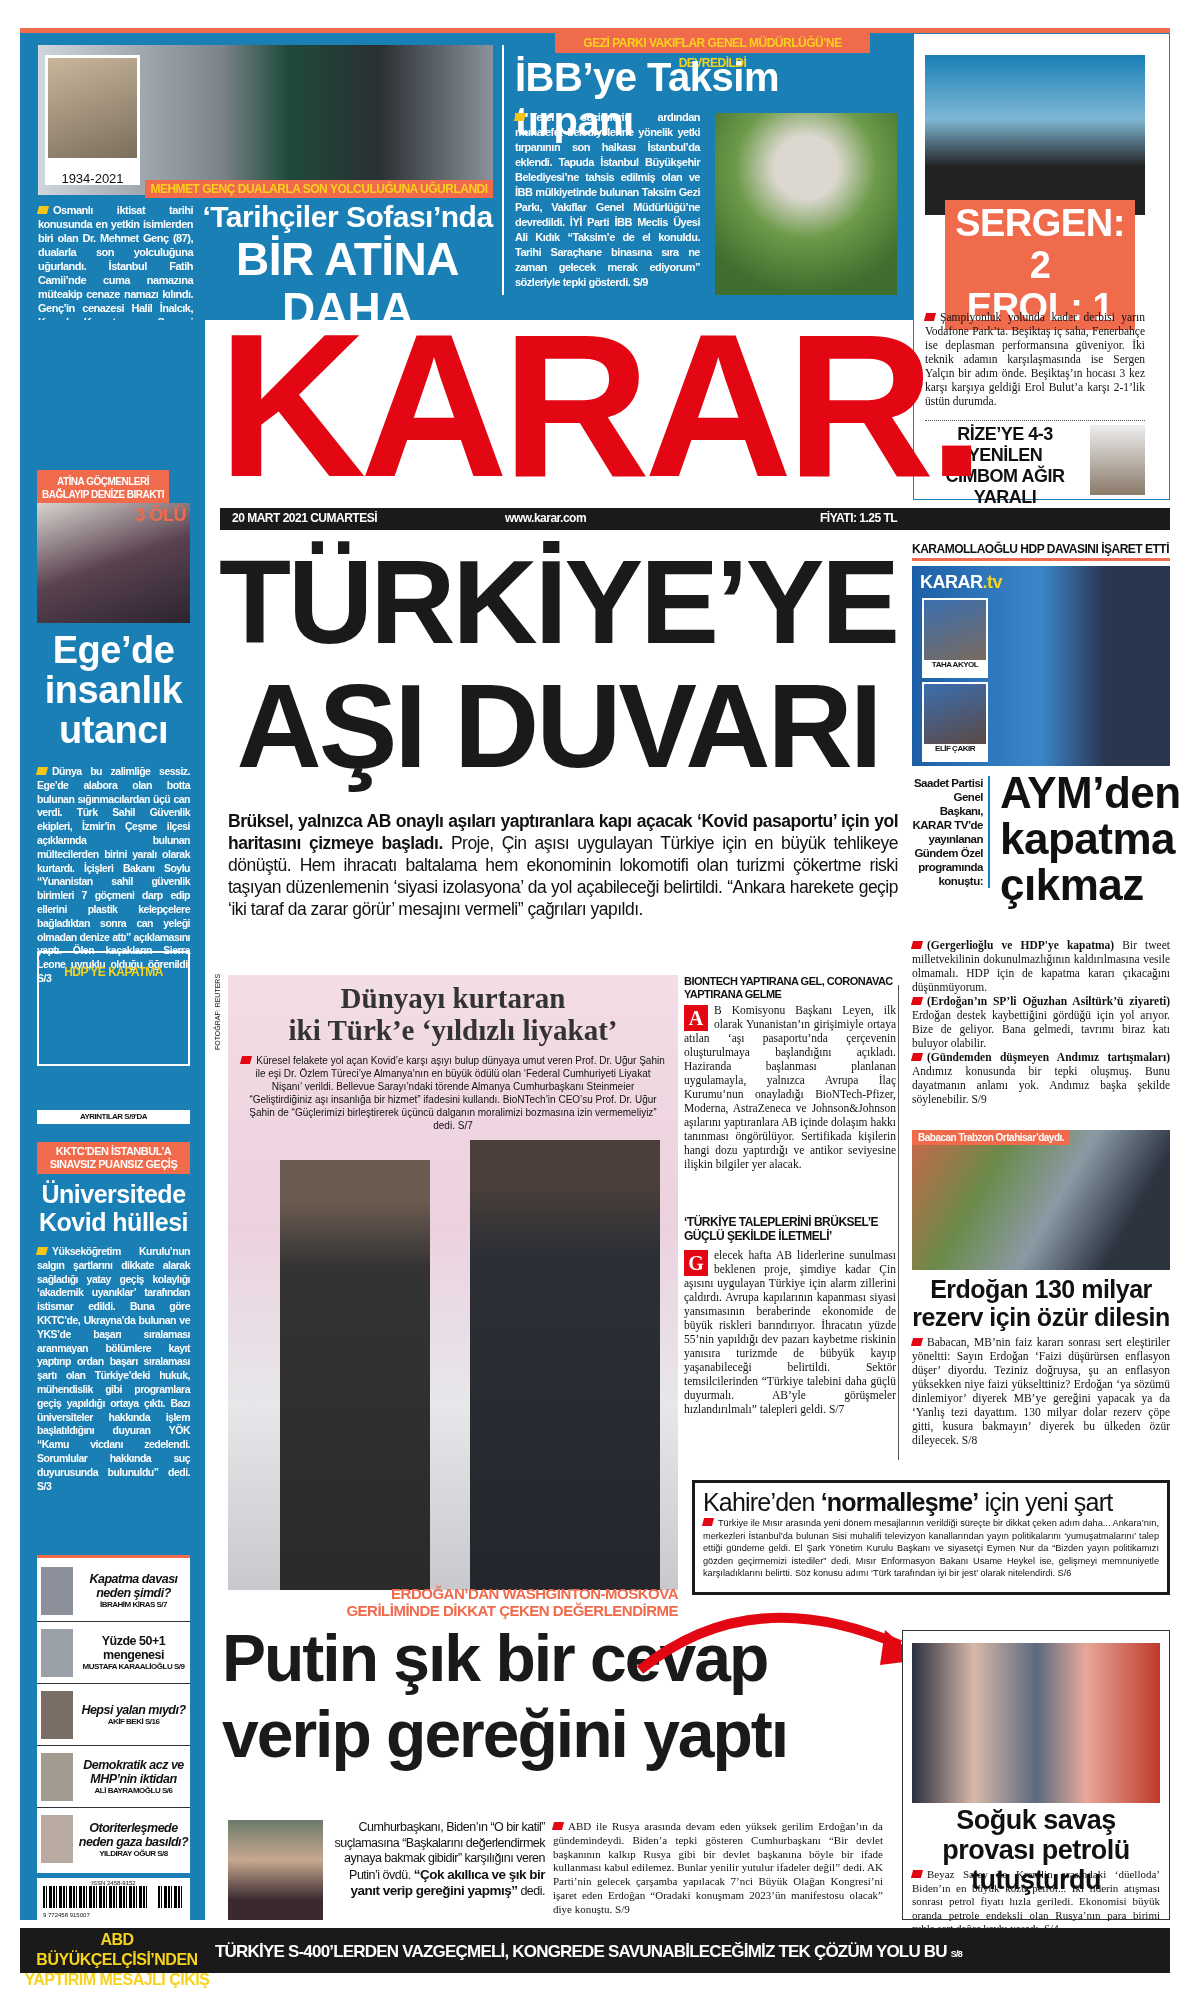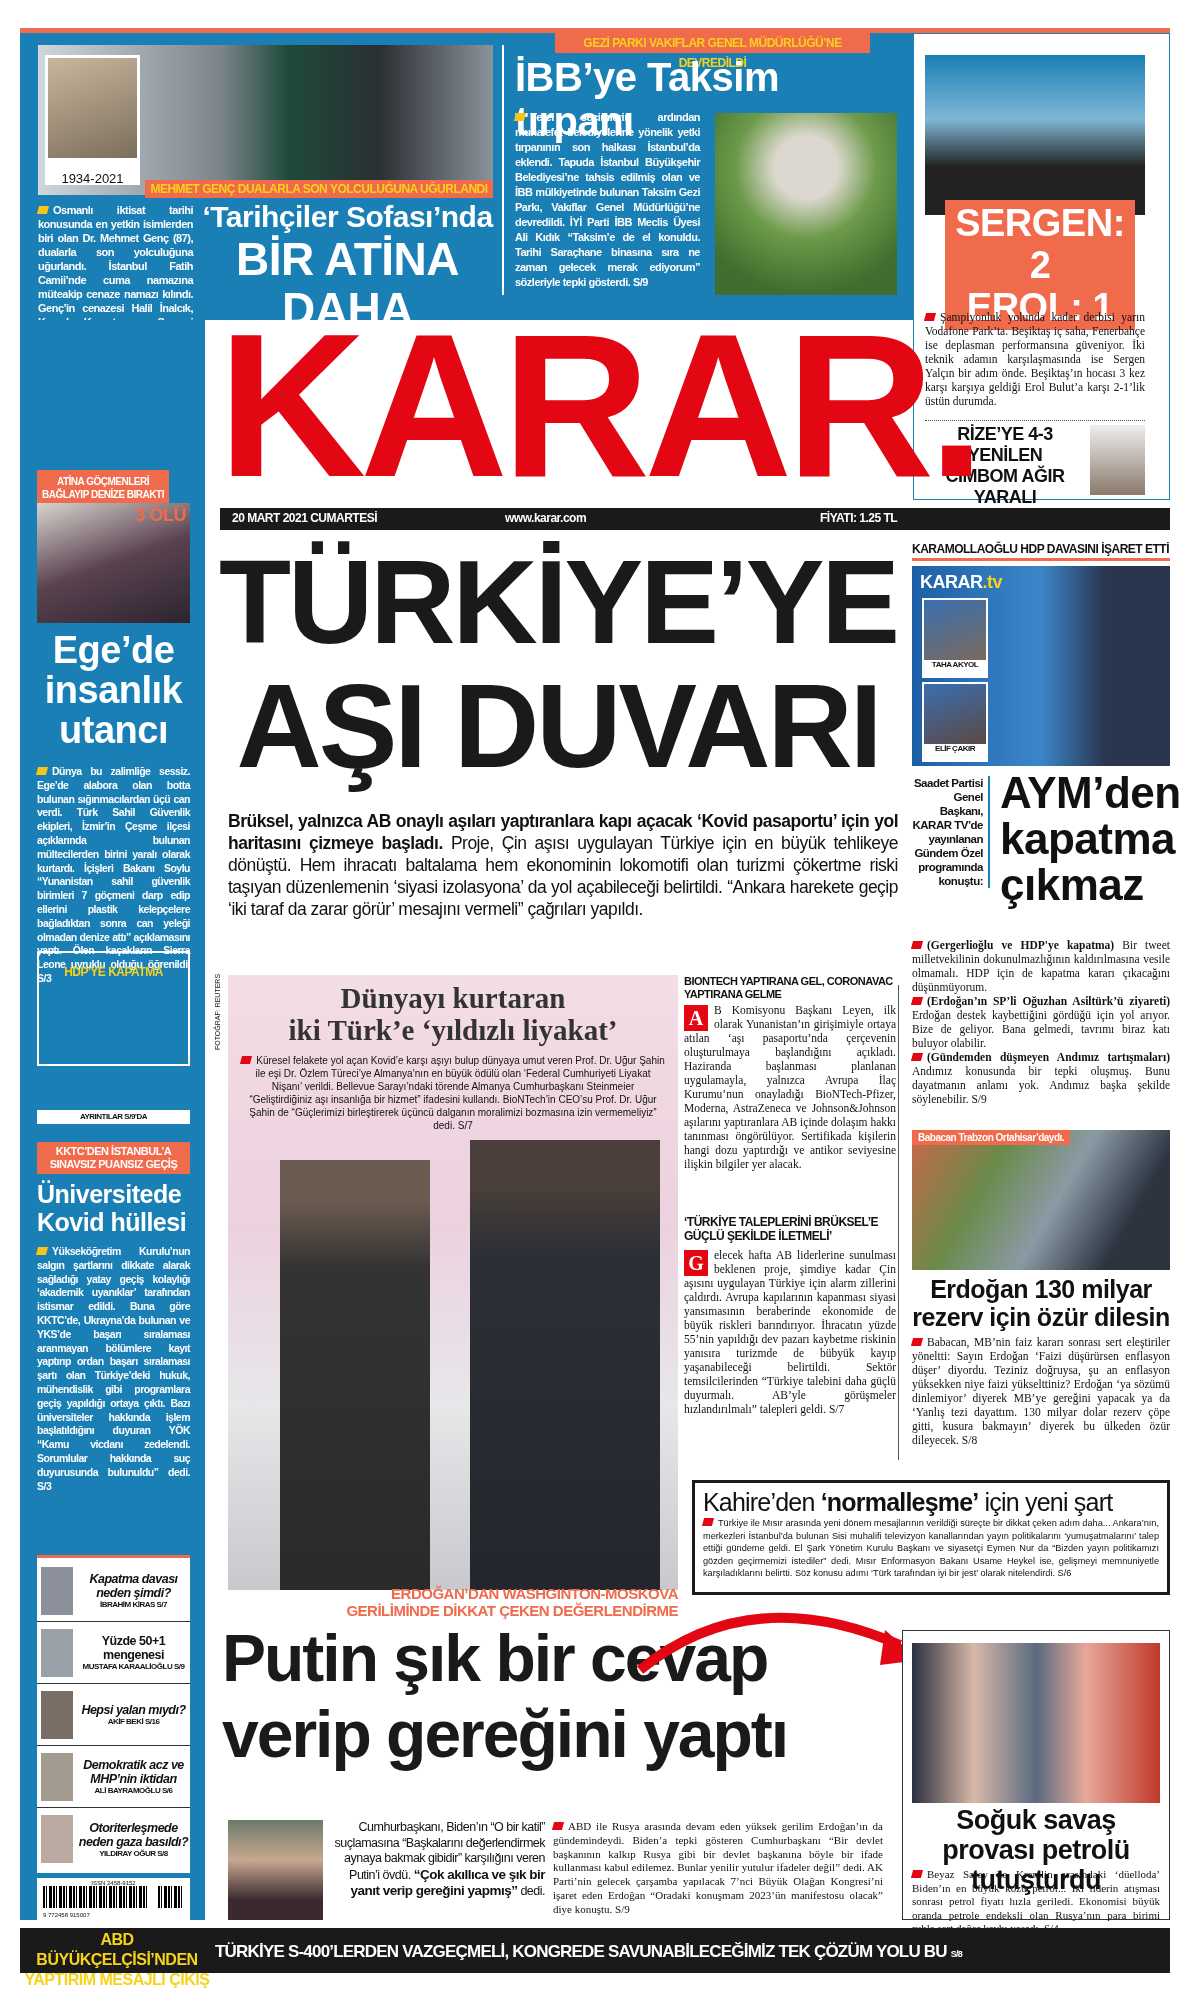--- a/index.html
+++ b/index.html
@@ -68,21 +68,21 @@
 <div class="abs cond" style="left:100px;top:505px;width:86px;text-align:right;font-size:18px;color:#f06a4c">3 ÖLÜ</div>
 <div class="abs white cond" style="left:37px;top:630px;width:153px;text-align:center;font-size:38px;line-height:40px">Ege’de insanlık utancı</div>
 <div class="abs white cond just" style="left:37px;top:765px;width:153px;font-size:10.5px;line-height:13.8px"><span class="bullet-y"></span><span>Dünya bu zalimliğe sessiz. Ege’de alabora olan botta bulunan sığınmacılardan üçü can verdi. Türk Sahil Güvenlik ekipleri, İzmir’in Çeşme ilçesi açıklarında bulunan mültecilerden birini yaralı olarak kurtardı. İçişleri Bakanı Soylu “Yunanistan sahil güvenlik birimleri 7 göçmeni darp edip ellerini plastik kelepçelere bağladıktan sonra can yeleği olmadan denize attı” açıklamasını yaptı. Ölen kaçakların Sierra Leone uyruklu olduğu öğrenildi. S/3</span></div>
 
 <div class="abs white cond" style="left:37px;top:951px;width:153px;height:115px;border:2px solid #fff;text-align:center;padding-top:12px">
   <div class="yellow" style="font-size:12px">HDP'YE KAPATMA</div>
 </div>
 <div class="abs cond" style="left:37px;top:1110px;width:153px;background:#fff;color:#111;text-align:center;font-size:8px;line-height:14px">AYRINTILAR S/9’DA</div>
 
 <div class="abs orange white cond" style="left:37px;top:1142px;width:153px;text-align:center;font-size:11px;line-height:13px;padding:3px 8px">KKTC’DEN İSTANBUL’A SINAVSIZ PUANSIZ GEÇİŞ</div>
-<div class="abs white cond" style="left:37px;top:1180px;width:153px;font-size:25px;line-height:28px">Üniversitede Kovid hüllesi</div>
+<div class="abs white cond" style="left:37px;top:1180px;width:153px;text-align:center;font-size:25px;line-height:28px">Üniversitede Kovid hüllesi</div>
 <div class="abs white cond just" style="left:37px;top:1245px;width:153px;font-size:10.5px;line-height:13.8px"><span class="bullet-y"></span><span>Yükseköğretim Kurulu’nun salgın şartlarını dikkate alarak sağladığı yatay geçiş kolaylığı ‘akademik uyanıklar’ tarafından istismar edildi. Buna göre KKTC’de, Ukrayna’da bulunan ve YKS’de başarı sıralaması aranmayan bölümlere kayıt yaptırıp ordan başarı sıralaması şartı olan Türkiye’deki hukuk, mühendislik gibi programlara geçiş yapıldığı ortaya çıktı. Bazı üniversiteler hakkında işlem başlatıldığını duyuran YÖK “Kamu vicdanı zedelendi. Sorumlular hakkında suç duyurusunda bulunuldu” dedi. S/3</span></div>
 
 <div class="abs" style="left:37px;top:1555px;width:153px;height:318px;background:#fff;border-top:3px solid #f06a4c"></div>
 <div class="abs" style="left:37px;top:1560px;width:153px">
   <div style="display:flex;height:62px;border-bottom:1px solid #333;align-items:center">
     <div style="width:32px;height:48px;background:#8a8f99;margin:0 4px"></div>
     <div style="flex:1;text-align:center" class="cond">
         <div style="font-size:12.5px;font-style:italic;line-height:14px">Kapatma davası neden şimdi?</div>
         <div style="font-size:8px">İBRAHİM KİRAS S/7</div>
       </div>

